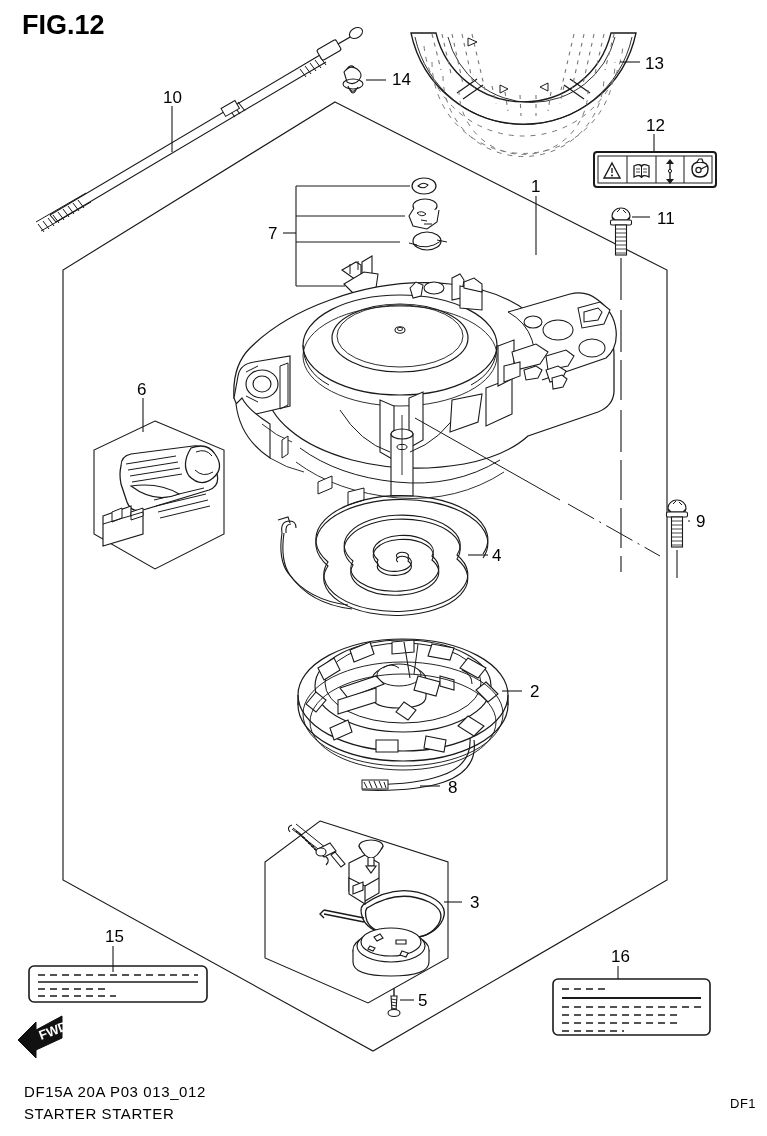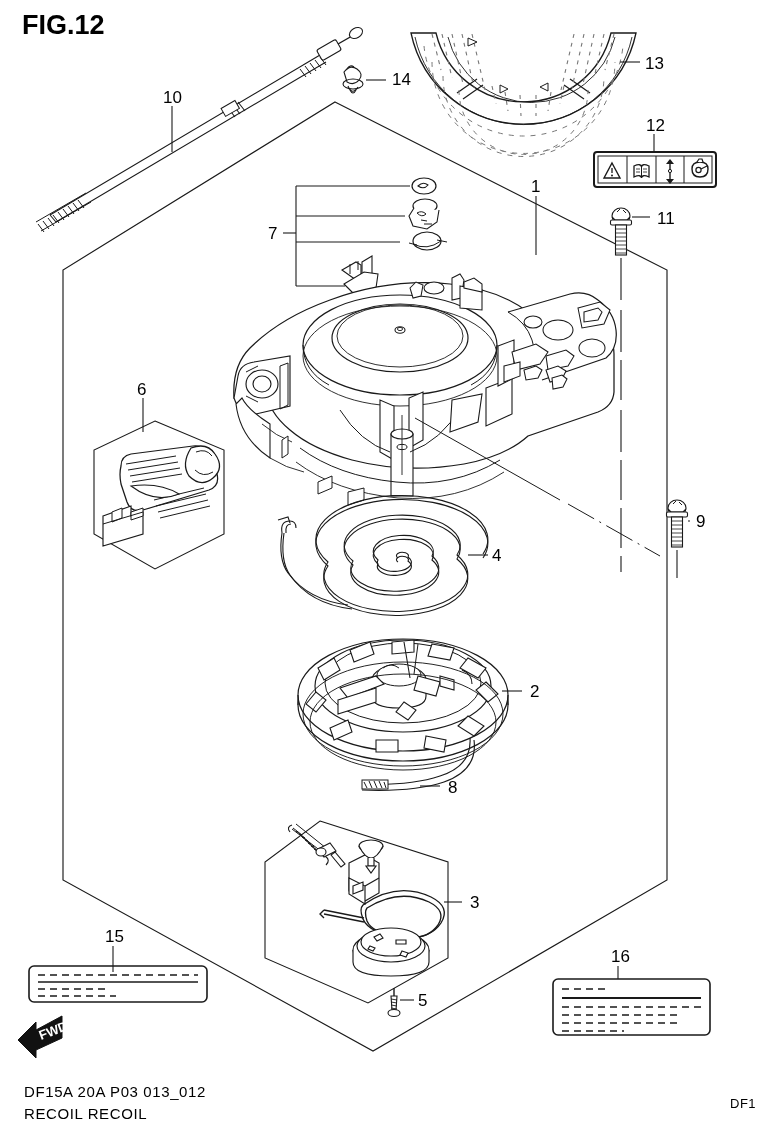--- a/index.html
+++ b/index.html
@@ -528,16 +528,16 @@
       <text class="num" id="n11" x="657" y="224">11</text>
       <text class="num" id="n12" x="646" y="131">12</text>
       <text class="num" id="n13" x="645" y="69">13</text>
       <text class="num" id="n14" x="392" y="85">14</text>
       <text class="num" id="n15" x="105" y="942">15</text>
       <text class="num" id="n16" x="611" y="962">16</text>
     </g>
   </svg>
 
   <div class="foot l1">DF15A 20A P03 013_012</div>
-  <div class="foot l2">RECOIL RECOIL</div>
+  <div class="foot l2">STARTER STARTER</div>
   <div class="foot-right">DF1</div>
 
 </div>
 
 </body></html>

